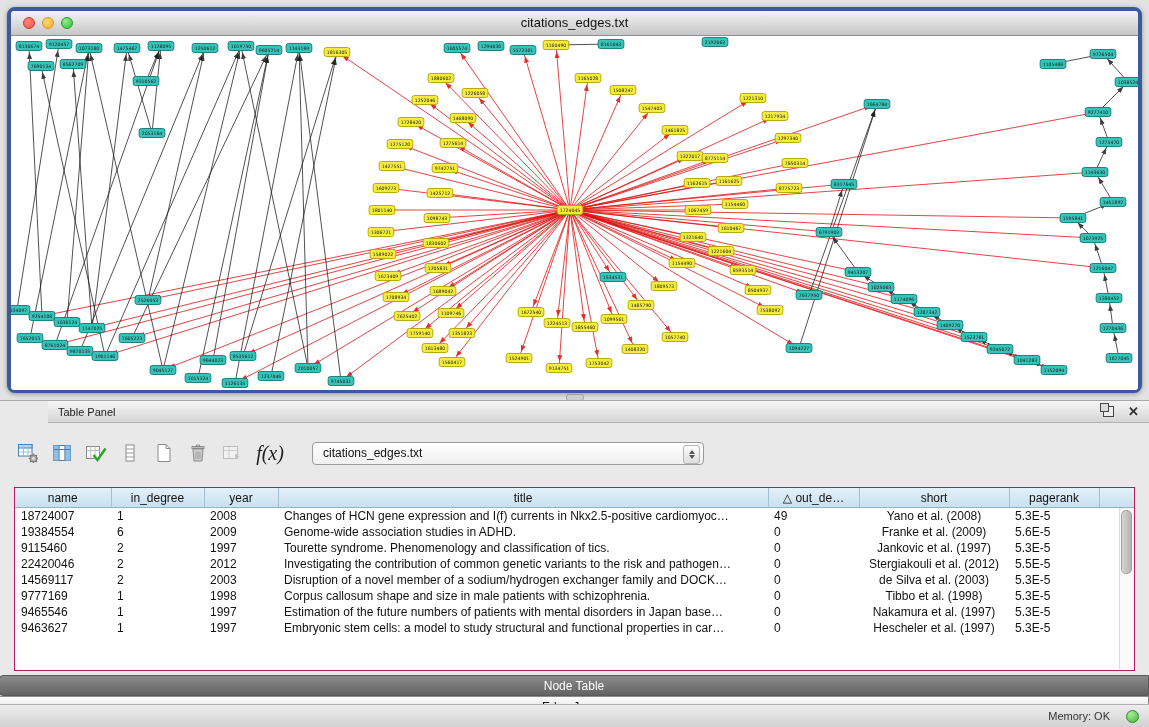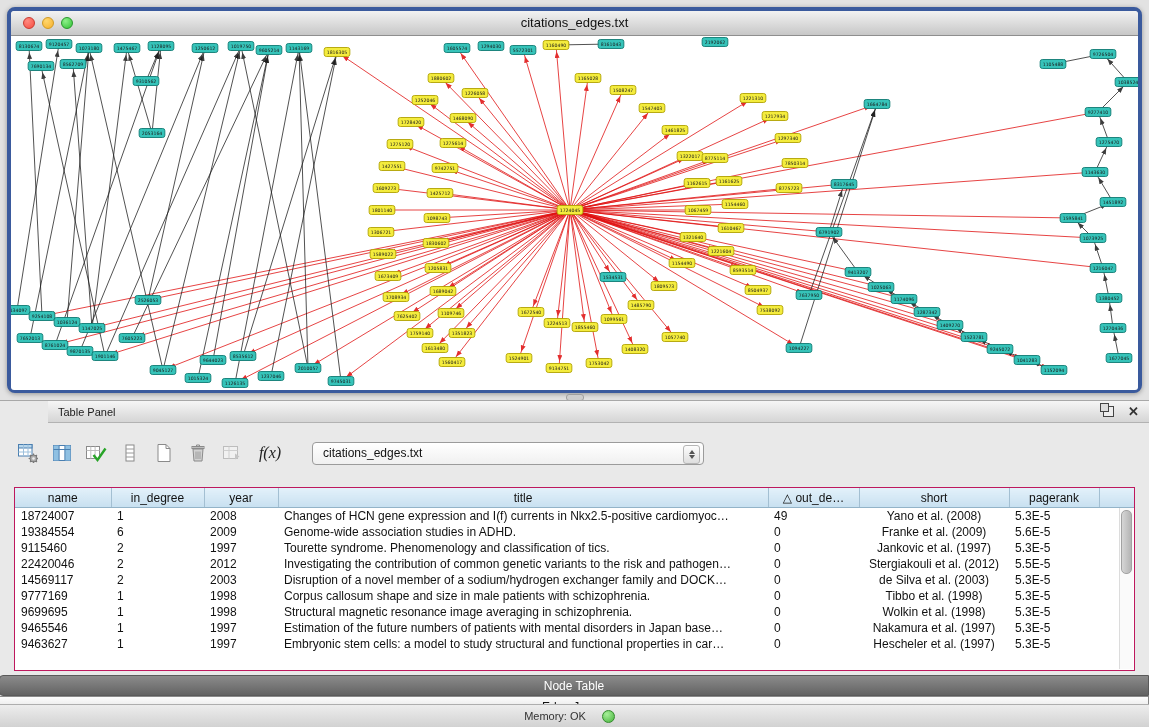--- a/index.html
+++ b/index.html
@@ -31,21 +31,21 @@
   
   .table-panel{position:absolute;left:0;top:400px;width:1149px;height:304px;background:#e9e9e9;border-top:1px solid #a8a8a8;box-sizing:border-box;padding-left:48px;}
   .panel-header{height:21px;background:linear-gradient(#f6f6f6,#d5d5d5);border-bottom:1px solid #b2b2b2;display:flex;align-items:center;padding:0 10px;}
   .panel-title{font-size:11px;color:#222;flex:1;}
   .float-icon{width:9px;height:9px;border:1px solid #444;position:relative;margin-right:14px;background:#eee;}
   .float-icon::before{content:"";position:absolute;left:-4px;top:-4px;width:7px;height:7px;border:1px solid #444;background:#ddd;}
   .close-icon{font-size:13px;font-weight:bold;color:#333;line-height:13px;}
 
   .toolbar{position:absolute;left:0;top:34px;height:36px;display:flex;align-items:center;padding-left:16px;gap:10px;}
   .tb{width:24px;height:24px;display:flex;align-items:center;justify-content:center;}
-  .fx{font-family:"Liberation Serif",serif;font-style:italic;font-size:16px;color:#222;padding:0 4px;}
+  .fx{font-family:"Liberation Serif",serif;font-style:italic;font-size:20px;color:#222;padding:0 4px;}
   .combo{margin-left:16px;width:392px;height:23px;box-sizing:border-box;background:linear-gradient(#ffffff,#f0f0f0);
     border:1px solid #9b9b9b;border-radius:4px;display:flex;align-items:center;font-size:12px;color:#111;padding-left:10px;position:relative;}
   .combo-arrows{position:absolute;right:3px;top:2px;width:15px;height:17px;display:flex;flex-direction:column;align-items:center;justify-content:center;
     background:linear-gradient(#fdfdfd,#dedede);border:1px solid #b5b5b5;border-radius:3px;}
   .tri-up{width:0;height:0;border:3px solid transparent;border-bottom:4px solid #555;margin-bottom:1px;}
   .tri-down{width:0;height:0;border:3px solid transparent;border-top:4px solid #555;}
 
   .table-wrap{position:absolute;left:14px;top:86px;width:1121px;height:184px;background:#fff;border:1px solid #be185d;box-sizing:border-box;overflow:hidden;}
   table{border-collapse:collapse;table-layout:fixed;width:100%;font-size:12px;}
   thead th{height:19px;background:linear-gradient(#e3f1fa,var(--header-blue,#c8e0f0));border-right:1px solid #a3bfd2;border-bottom:1px solid #93b3c8;
@@ -57,21 +57,21 @@
   .vthumb{position:absolute;left:1px;top:2px;width:9px;height:62px;background:linear-gradient(90deg,#d6d6d6,#b4b4b4);border:1px solid #a2a2a2;border-radius:5px;}
 
   .tabs{position:absolute;left:0;right:0;top:274px;display:flex;justify-content:center;flex-direction:column;}
   .tab{height:21px;padding:0 13px;font-size:12px;border:1px solid #8a8a8a;background:linear-gradient(#fdfdfd,#d8d8d8);
     color:#111;margin-left:-1px;font-family:"Liberation Sans",sans-serif;}
   .tab:first-child{border-radius:4px 0 0 4px;}
   .tab:last-child{border-radius:0 4px 4px 0;}
   .tab.selected{background:linear-gradient(#8b8b8b,var(--tab-selected,#636363));color:#fff;border-color:#5a5a5a;}
 
   .statusbar{position:absolute;left:0;top:704px;width:1149px;height:23px;box-sizing:border-box;background:linear-gradient(#ededed,#d2d2d2);
-    border-top:1px solid #aeaeae;display:flex;align-items:center;justify-content:center;padding-right:10px;gap:16px;font-size:11px;color:#333;}
+    border-top:1px solid #aeaeae;display:flex;align-items:center;justify-content:flex-end;padding-right:10px;gap:16px;font-size:11px;color:#333;}
   .mem-dot{width:11px;height:11px;border-radius:50%;background:radial-gradient(circle at 35% 30%,#a8f09a,var(--memory-green,#46b33c));border:1px solid #338a2c;}
 </style>
 </head>
 <body>
 
 <div class="desktop">
 
   <div class="net-window">
     <div class="titlebar">
       <div class="lights">
@@ -901,30 +901,20 @@
               <td>9777169</td>
               <td>1</td>
               <td>1998</td>
               <td>Corpus callosum shape and size in male patients with schizophrenia.</td>
               <td>0</td>
               <td>Tibbo et al. (1998)</td>
               <td>5.3E-5</td>
               <td></td>
             </tr>
             <tr>
-              <td>9699695</td>
-              <td>1</td>
-              <td>1998</td>
-              <td>Structural magnetic resonance image averaging in schizophrenia.</td>
-              <td>0</td>
-              <td>Wolkin et al. (1998)</td>
-              <td>5.3E-5</td>
-              <td></td>
-            </tr>
-            <tr>
               <td>9465546</td>
               <td>1</td>
               <td>1997</td>
               <td>Estimation of the future numbers of patients with mental disorders in Japan base…</td>
               <td>0</td>
               <td>Nakamura et al. (1997)</td>
               <td>5.3E-5</td>
               <td></td>
             </tr>
             <tr>

